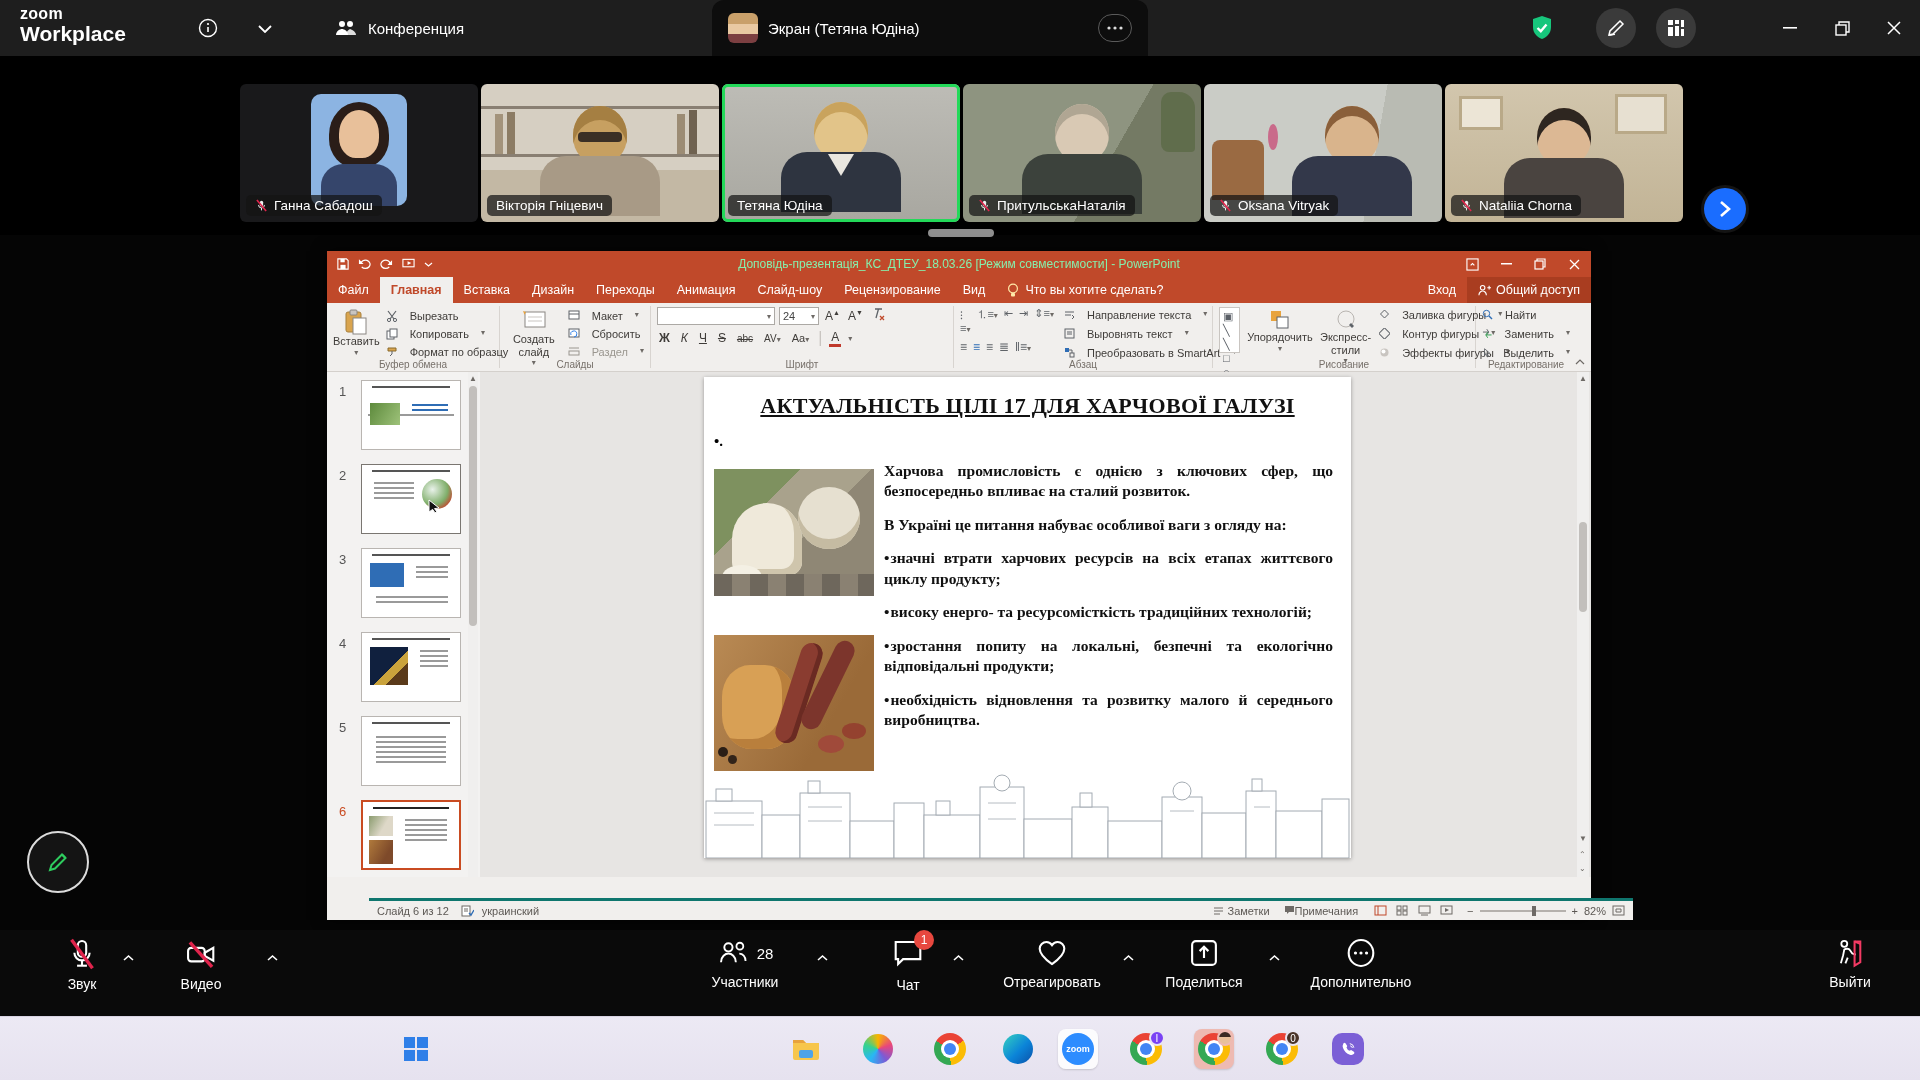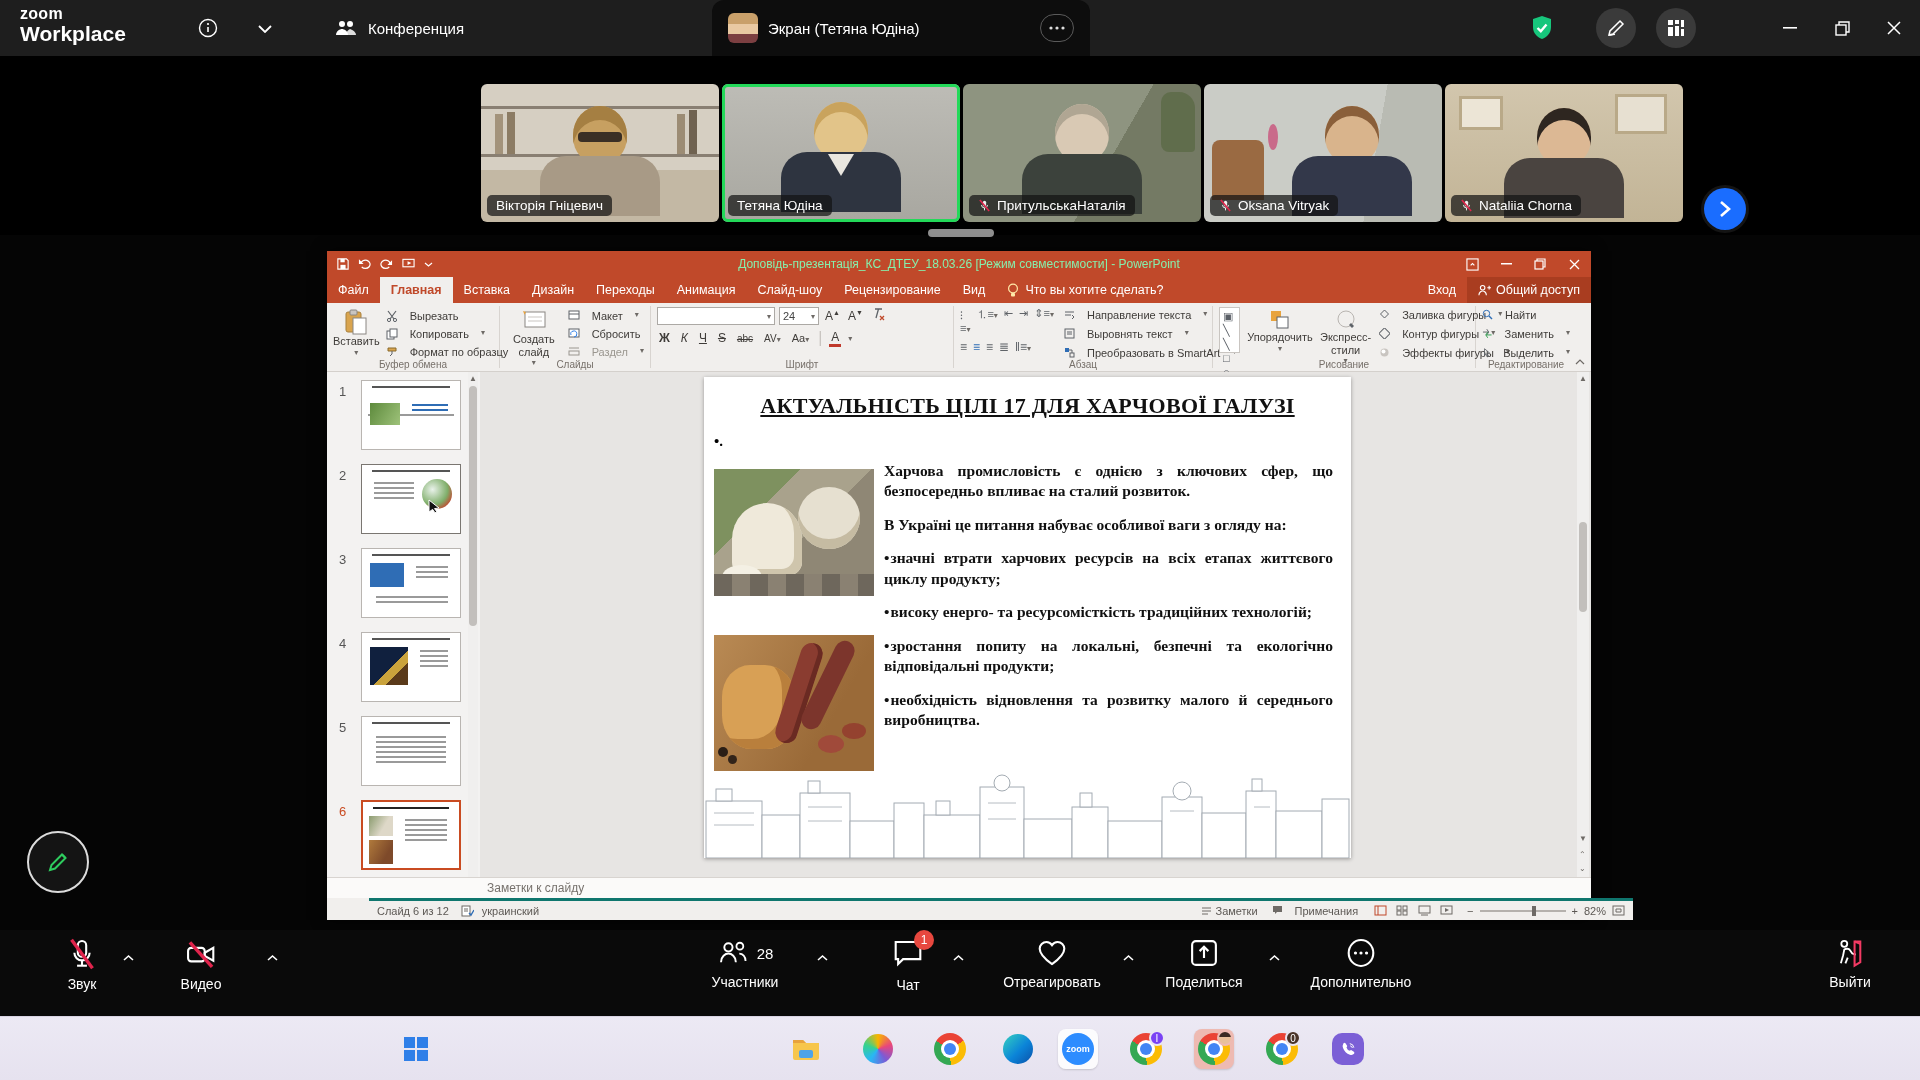--- a/index.html
+++ b/index.html
@@ -113,21 +113,21 @@
     <div class="tab" style="left:318px;">
       <svg width="24" height="20" viewBox="0 0 24 20">
           <circle cx="8" cy="6" r="3" fill="#fff"></circle>
           <circle cx="16" cy="6" r="3" fill="#fff"></circle>
           <path d="M2 17c0-4 4-6 6-6s6 2 6 6z" fill="#fff"></path>
           <path d="M12 17c0-4 4-6 4-6s6 2 6 6z" fill="#fff" opacity=".85"></path>
         </svg>
       <span>Конференция</span>
     </div>
 
-    <div class="tab active" style="left:712px; width:378px;">
+    <div class="tab active" style="left:712px; width:436px;">
       <div class="avatar-sm"></div>
       <span>Экран (Тетяна Юдіна)</span>
       <div class="ellipsis-pill" style="margin-left:auto;">
         <svg width="16" height="4" viewBox="0 0 16 4">
             <circle cx="2" cy="2" r="1.6" fill="#ddd"></circle>
             <circle cx="8" cy="2" r="1.6" fill="#ddd"></circle>
             <circle cx="14" cy="2" r="1.6" fill="#ddd"></circle>
           </svg>
       </div>
     </div>
@@ -167,20 +167,36 @@
     </div>
     <div class="winctl" style="right:0;">
       <svg width="14" height="14" viewBox="0 0 14 14">
           <path d="M1 1l12 12M13 1L1 13" stroke="#fff" stroke-width="1.5"></path>
         </svg>
     </div>
   </header>
 
   <section class="strip">
 
+    <div class="tile" style="left:240px; background:#19191b;">
+      <div class="abs" style="left:71px; top:10px; width:96px; height:112px; border-radius:10px; background:#8cb4e2; overflow:hidden;">
+        <div class="abs" style="left:18px; top:8px; width:60px; height:66px; border-radius:50% 50% 44% 44%; background:#2a1d18;"></div>
+        <div class="abs" style="left:28px; top:16px; width:40px; height:48px; border-radius:50% 50% 42% 42%; background:#e8c09a;"></div>
+        <div class="abs" style="left:10px; top:70px; width:76px; height:46px; border-radius:22px 22px 0 0; background:#35456b;"></div>
+      </div>
+      <div class="name-pill">
+        <svg width="13" height="13" viewBox="0 0 24 24">
+            <path d="M12 3a3 3 0 0 1 3 3v5a3 3 0 0 1-6 0V6a3 3 0 0 1 3-3z" fill="#eee"></path>
+            <path d="M6.5 11a5.5 5.5 0 0 0 11 0" stroke="#eee" fill="none" stroke-width="1.8"></path>
+            <line x1="12" y1="16.5" x2="12" y2="21" stroke="#eee" stroke-width="1.8"></line>
+            <line x1="3.5" y1="2" x2="20.5" y2="22" stroke="#e0244c" stroke-width="3"></line>
+          </svg>
+        <span>Ганна Сабадош</span>
+      </div>
+    </div>
 
     <div class="tile" style="left:481px; background:linear-gradient(180deg,#d6cfc2 0 62%,#c3b8a4 62%);">
       <div class="abs" style="left:0; top:22px; width:238px; height:3px; background:#55493c; opacity:.6;"></div>
       <div class="abs" style="left:0; top:70px; width:238px; height:3px; background:#55493c; opacity:.6;"></div>
       <div class="abs" style="left:14px; top:30px; width:8px; height:40px; background:#a3937b;"></div>
       <div class="abs" style="left:26px; top:28px; width:8px; height:42px; background:#8c7c64;"></div>
       <div class="abs" style="left:196px; top:30px; width:8px; height:40px; background:#9c8c74;"></div>
       <div class="abs" style="left:208px; top:26px; width:8px; height:44px; background:#6f6250;"></div>
       <div class="person" style="top:22px;">
         <div class="head" style="background:#c7a061; box-shadow:inset 0 14px 0 #a57f42;"></div>
@@ -751,40 +767,37 @@
 
       <div class="abs" style="right:2px; top:0; width:12px; height:100%; background:#f0efee;">
         <div class="abs" style="top:2px; left:2px; font-size:8px; color:#6e6a66;">▲</div>
         <div class="abs" style="top:150px; left:2px; width:8px; height:90px; background:#c2bfbc; border-radius:4px;"></div>
         <div class="abs" style="bottom:34px; left:2px; font-size:8px; color:#6e6a66;">▼</div>
         <div class="abs" style="bottom:18px; left:2px; font-size:8px; color:#6e6a66;">⌃</div>
         <div class="abs" style="bottom:4px; left:2px; font-size:8px; color:#6e6a66;">⌄</div>
       </div>
     </div>
 
-    <div class="ppt-notes">
-      <span>Заметки к слайду</span>
-    </div>
 
     <div class="ppt-status">
       <span style="margin-left:8px;">Слайд 6 из 12</span>
       <svg width="13" height="12" viewBox="0 0 13 12" style="margin-left:12px;">
           <rect x="1" y="1" width="8" height="10" fill="#fff" stroke="#6e6a66"></rect>
           <path d="M3 4h4M3 6h4" stroke="#6e6a66"></path>
           <polyline points="8,8 10,10 13,5" fill="none" stroke="#2f6db5" stroke-width="1.4"></polyline>
         </svg>
       <span style="margin-left:8px;">украинский</span>
 
       <span style="margin-left:auto; display:flex; align-items:center; gap:4px;">
         <svg width="11" height="10" viewBox="0 0 11 10">
             <path d="M1 2h9M1 5h9M1 8h6" stroke="#6e6a66"></path>
           </svg>
         <span>Заметки</span>
       </span>
-      <span style="margin-left:14px; display:flex; align-items:flex-start; gap:12px;">
+      <span style="margin-left:14px; display:flex; align-items:flex-start; gap:0;">
         <svg width="11" height="10" viewBox="0 0 11 10">
             <rect x="1" y="1" width="9" height="6" fill="#6e6a66"></rect>
             <path d="M3 7l0 2 2-2z" fill="#6e6a66"></path>
           </svg>
         <span>Примечания</span>
       </span>
       <span style="margin-left:16px; display:flex; gap:9px; color:#6e6a66;">
         <svg width="13" height="11" viewBox="0 0 13 11">
             <rect x="1" y="1" width="11" height="9" fill="none" stroke="#c0492a"></rect>
             <line x1="4" y1="1" x2="4" y2="10" stroke="#c0492a"></line>

